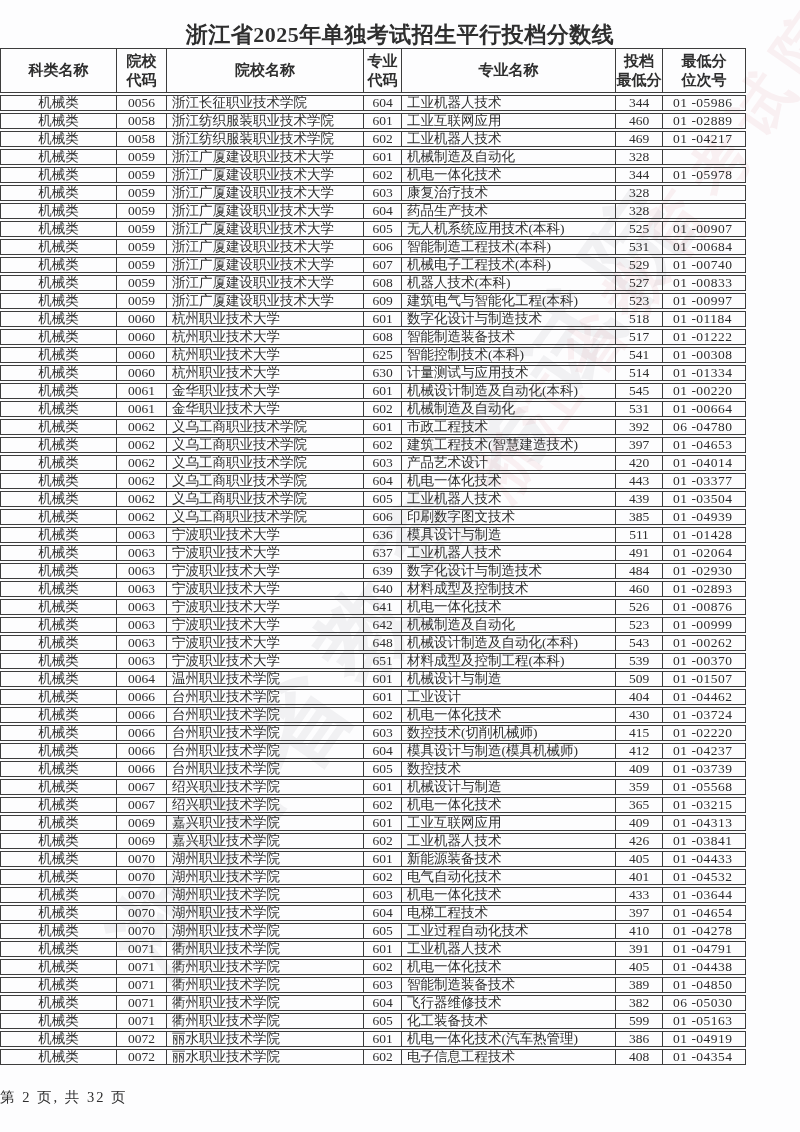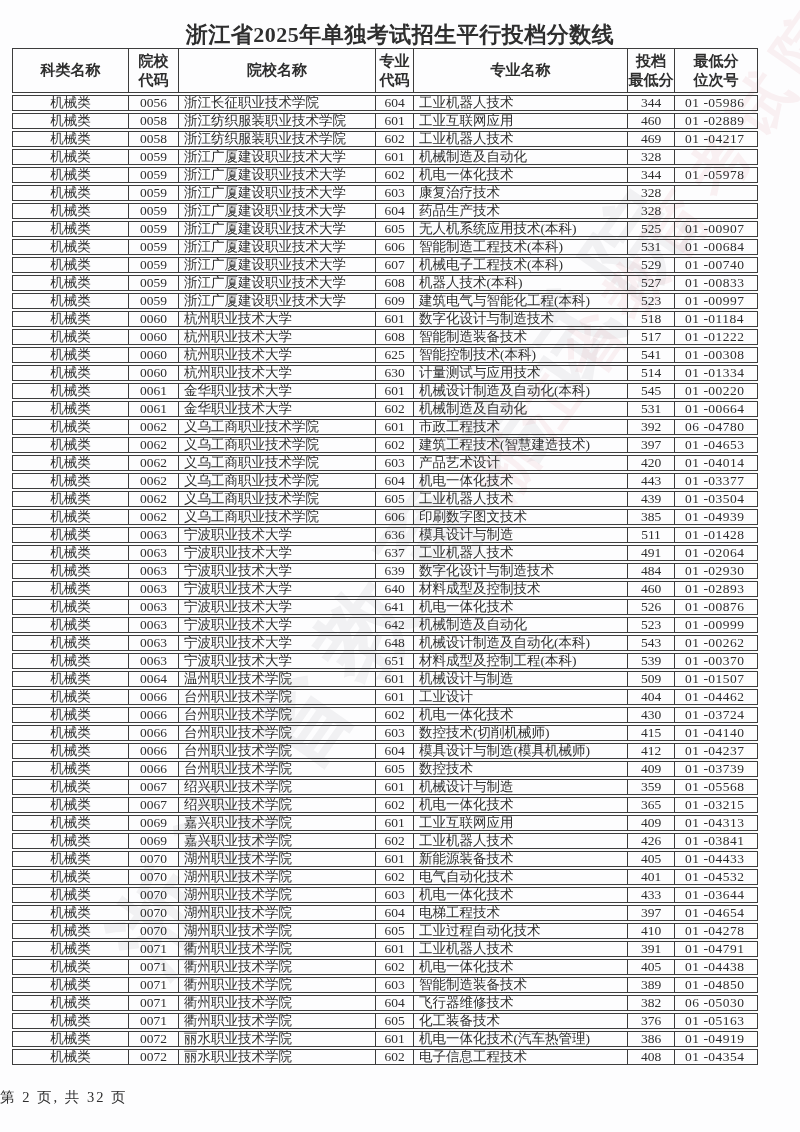--- a/index.html
+++ b/index.html
@@ -12,21 +12,21 @@
     position: relative;
     overflow: hidden;
   }
   .page-title {
     position: absolute; top: 20px; left: 0; width: 100%;
     text-align: center;
     font-size: 22px; font-weight: 700; letter-spacing: 0.5px;
     z-index: 2;
   }
   table.score-table {
-    position: absolute; top: 46px; left: 12px;
+    position: absolute; top: 46px; left: 0;
     width: 746px;
     table-layout: fixed;
     border-collapse: separate;
     border-spacing: 0 2px;
     z-index: 2;
     font-family: Liberation Serif, serif;
   }
   th, td {
     border-top: 1px solid #3d3d3d;
     border-bottom: 1px solid #3d3d3d;
@@ -431,21 +431,21 @@
     <td class="center">430</td>
     <td class="rank">01 -03724</td>
   </tr>
       <tr>
     <td class="center">机械类</td>
     <td class="center">0066</td>
     <td class="left">台州职业技术学院</td>
     <td class="center">603</td>
     <td class="left">数控技术(切削机械师)</td>
     <td class="center">415</td>
-    <td class="rank">01 -04140</td>
+    <td class="rank">01 -02220</td>
   </tr>
       <tr>
     <td class="center">机械类</td>
     <td class="center">0066</td>
     <td class="left">台州职业技术学院</td>
     <td class="center">604</td>
     <td class="left">模具设计与制造(模具机械师)</td>
     <td class="center">412</td>
     <td class="rank">01 -04237</td>
   </tr>
@@ -574,21 +574,21 @@
     <td class="left">飞行器维修技术</td>
     <td class="center">382</td>
     <td class="rank">06 -05030</td>
   </tr>
       <tr>
     <td class="center">机械类</td>
     <td class="center">0071</td>
     <td class="left">衢州职业技术学院</td>
     <td class="center">605</td>
     <td class="left">化工装备技术</td>
-    <td class="center">376</td>
+    <td class="center">599</td>
     <td class="rank">01 -05163</td>
   </tr>
       <tr>
     <td class="center">机械类</td>
     <td class="center">0072</td>
     <td class="left">丽水职业技术学院</td>
     <td class="center">601</td>
     <td class="left">机电一体化技术(汽车热管理)</td>
     <td class="center">386</td>
     <td class="rank">01 -04919</td>

